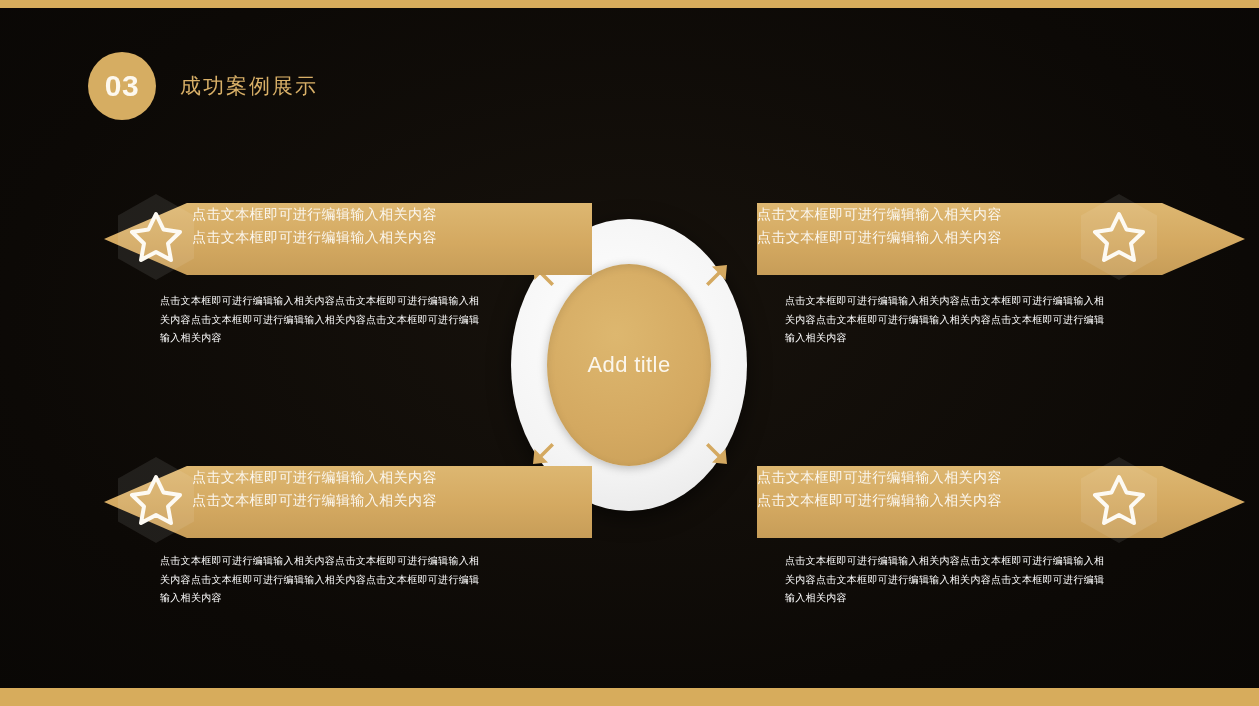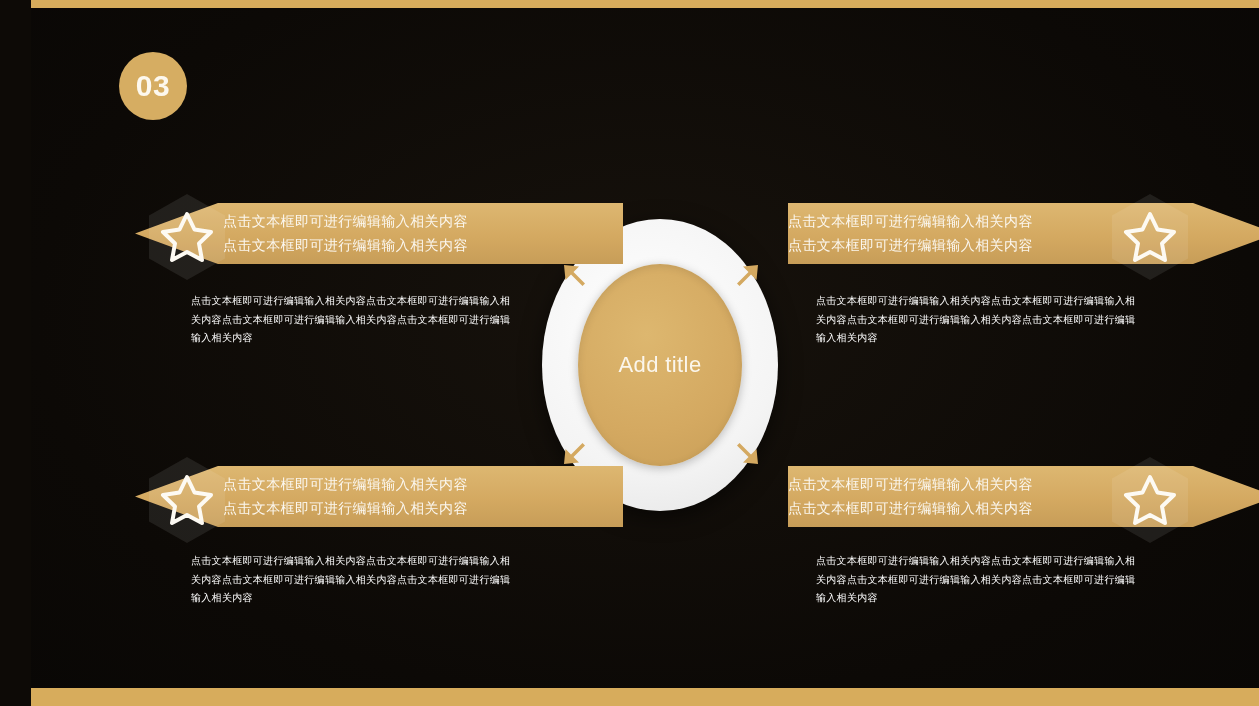--- a/index.html
+++ b/index.html
@@ -11,21 +11,20 @@
     height: 706px;
     background: #0d0a06;
     font-family: "Liberation Sans", sans-serif;
     overflow: hidden;
     position: relative;
   }
   .slide {
     position: absolute;
     inset: 0;
     background: radial-gradient(ellipse at 50% 45%, #17120c 0%, #0c0906 70%, #090705 100%);
-    margin-left: 31px;
   }
 
   
   .strip-top {
     position: absolute;
     left: 0; top: 0;
     width: 1259px; height: 8px;
     background: #d7ac5c;
   }
   .strip-bottom {
@@ -114,23 +113,23 @@
   }
   .arrow svg { display: block; }
   .arrow-tl { left: 20px;  top: 44px;  }
   .arrow-tr { left: 184px; top: 44px;  }
   .arrow-bl { left: 20px;  top: 213px; }
   .arrow-br { left: 184px; top: 213px; }
 
   
   .banner {
     position: absolute;
-    width: 400px; height: 61px;
-    display: flex;
-    align-items: center;
+    width: 400px; height: 72px;
+    display: flex;
+    align-items: flex-start;
     background: linear-gradient(180deg, #ddb771 0%, #d4a961 55%, #c79d58 100%);
     box-shadow: 0 3px 10px rgba(0,0,0,0.45);
   }
   .banner-left {
     clip-path: polygon(17% 0, 100% 0, 100% 100%, 17% 100%, 0 50%);
     padding-left: 88px;
     justify-content: flex-start;
   }
   .banner-right {
     clip-path: polygon(0 0, 83% 0, 100% 50%, 83% 100%, 0 100%);
@@ -185,20 +184,21 @@
 <div class="slide">
 
   <div class="strip-top"></div>
   <div class="strip-bottom"></div>
 
   <div class="header">
     <div class="badge">
       <span class="badge-num">03</span>
     </div>
     <div class="header-text">
+      <div class="title-cn">成功案例展示</div>
     </div>
   </div>
 
   <div class="center-wrap">
     <div class="ring"></div>
 
     <div class="arrow arrow-tl">
       <svg width="34" height="34" viewBox="0 0 34 34">
         <path d="M2 2 L17 3.5 L11.5 9 L23 20.5 L20.5 23 L9 11.5 L3.5 17 Z" fill="#d4a961"></path>
       </svg>

